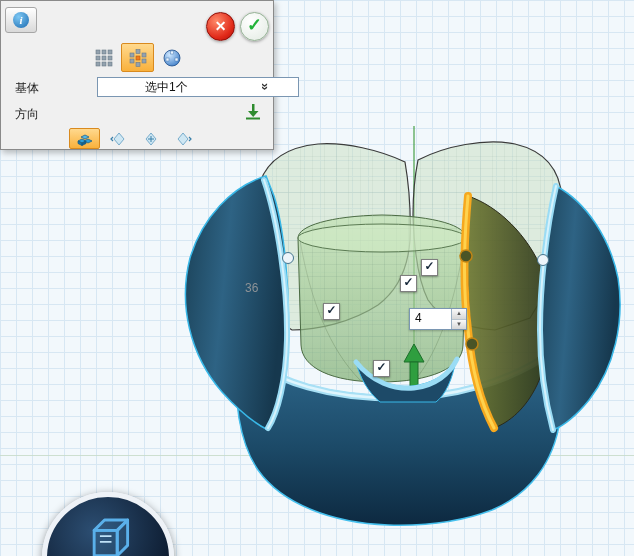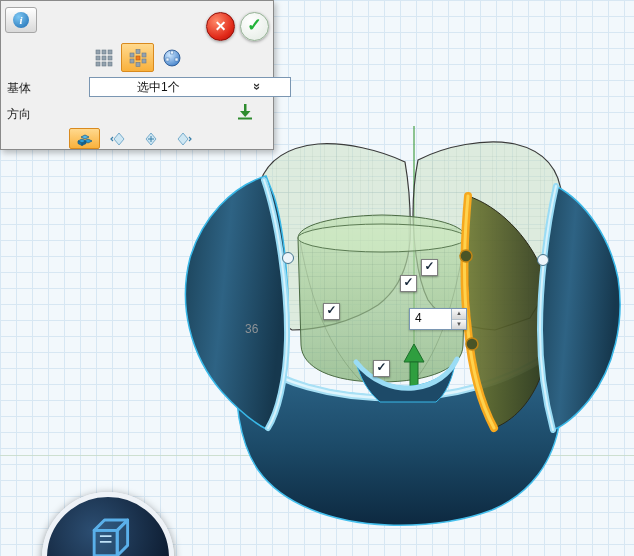--- a/index.html
+++ b/index.html
@@ -13,21 +13,21 @@
                      linear-gradient(to bottom,#d7e7f3 1px,transparent 1px);
     background-size:16px 16px;}
   .ground-line{position:absolute;left:0;right:0;top:455px;height:1px;background:#c9dccb;opacity:.9;}
 
   .model-svg{position:absolute;left:0;top:0;width:634px;height:556px;}
 
   
   .inst-checkbox{position:absolute;width:15px;height:15px;background:#fff;border:1px solid #7f7f7f;
      box-shadow:0 1px 2px rgba(0,0,0,.35);font-size:12px;font-weight:bold;color:#16283a;
      line-height:13px;text-align:center;cursor:pointer;}
-  .dim-text{position:absolute;left:245px;top:281px;font-size:12px;color:#8d9296;margin-top:41px;}
+  .dim-text{position:absolute;left:245px;top:281px;font-size:12px;color:#8d9296;}
   .spinner{position:absolute;left:409px;top:308px;width:56px;height:20px;display:flex;
      border:1px solid #7a96b2;background:#fff;box-shadow:0 1px 2px rgba(0,0,0,.25);}
   .spin-val{flex:1;font-size:12px;line-height:18px;padding-left:5px;color:#111;}
   .spin-btns{width:14px;display:flex;flex-direction:column;border-left:1px solid #9ab0c4;}
   .spin-up,.spin-down{flex:1;font-size:6px;line-height:9px;text-align:center;color:#555;
      background:linear-gradient(#fafafa,#d6d6d6);cursor:pointer;}
   .spin-up{border-bottom:1px solid #b8c4ce;}
 
   
   .dialog{position:absolute;left:0;top:0;width:272px;height:148px;background:#f0f0f0;
@@ -44,21 +44,21 @@
      color:#fff;font-weight:bold;font-size:14px;line-height:26px;text-align:center;cursor:pointer;
      box-shadow:0 1px 3px rgba(0,0,0,.35);}
   .dlg-ok{position:absolute;left:239px;top:11px;width:27px;height:27px;border-radius:50%;
      background:radial-gradient(circle at 35% 30%,#ffffff,#e2eae2);border:1px solid #93b093;
      color:#23b23a;font-weight:900;font-size:18px;line-height:25px;text-align:center;cursor:pointer;
      box-shadow:0 1px 3px rgba(0,0,0,.35);}
   .pt-row{position:absolute;left:86px;top:42px;display:flex;gap:1px;}
   .pt-btn{width:31px;height:27px;display:flex;align-items:center;justify-content:center;
      border:1px solid transparent;border-radius:2px;cursor:pointer;}
   .pt-btn.active{background:linear-gradient(#ffd98e,#f9b13c);border:1px solid #d98a1e;}
-  .field-row{position:absolute;left:0;width:248px;height:22px;}
+  .field-row{position:absolute;left:8px;width:248px;height:22px;}
   .f-label{position:absolute;left:6px;top:3px;color:#1a1a1a;}
   .f-input{position:absolute;top:0;height:18px;border:1px solid #7a96b2;background:#fff;
      font-family:"Liberation Sans",sans-serif;font-size:12px;padding:0 3px;color:#111;}
   .chev{position:absolute;left:253px;top:2px;font-size:13px;font-weight:bold;color:#333;
      transform:rotate(90deg);cursor:pointer;}
   .dir-pick{position:absolute;left:235px;top:0;width:18px;height:18px;cursor:pointer;}
   .opt-row{position:absolute;left:68px;top:127px;display:flex;gap:2px;}
   .opt-btn{width:29px;height:19px;display:flex;align-items:center;justify-content:center;
      border:1px solid transparent;border-radius:2px;cursor:pointer;}
   .opt-btn.active{background:linear-gradient(#ffd98e,#f9b13c);border:1px solid #d98a1e;}

